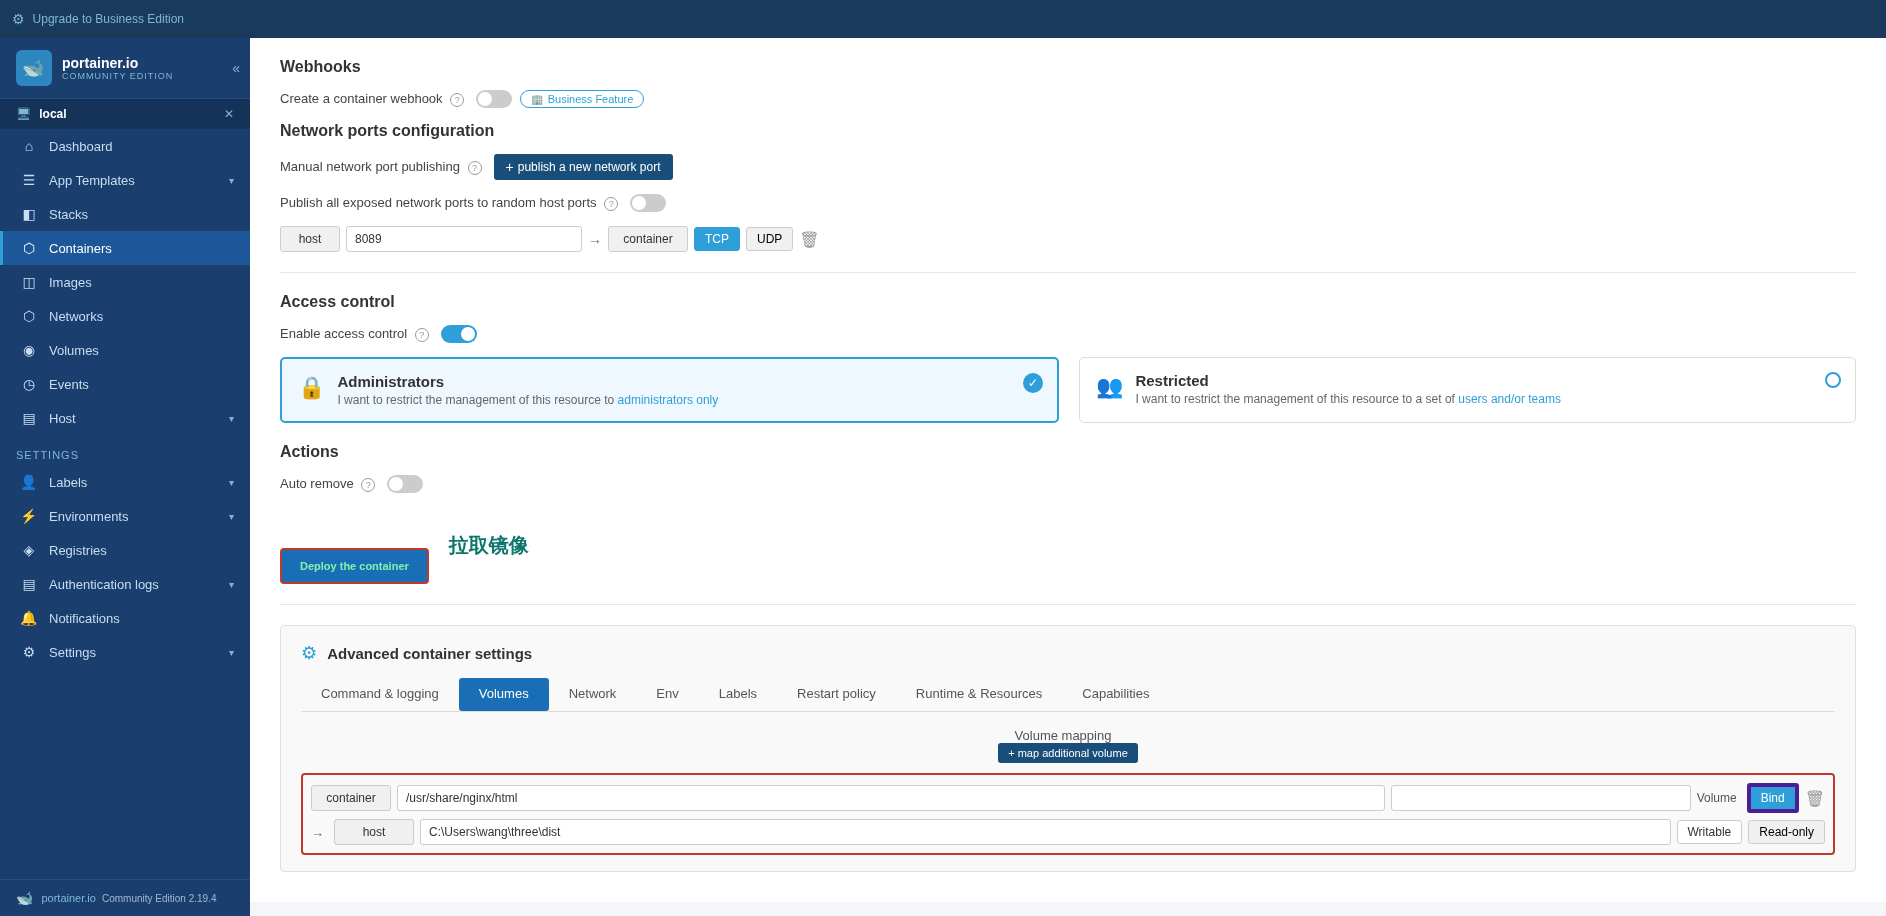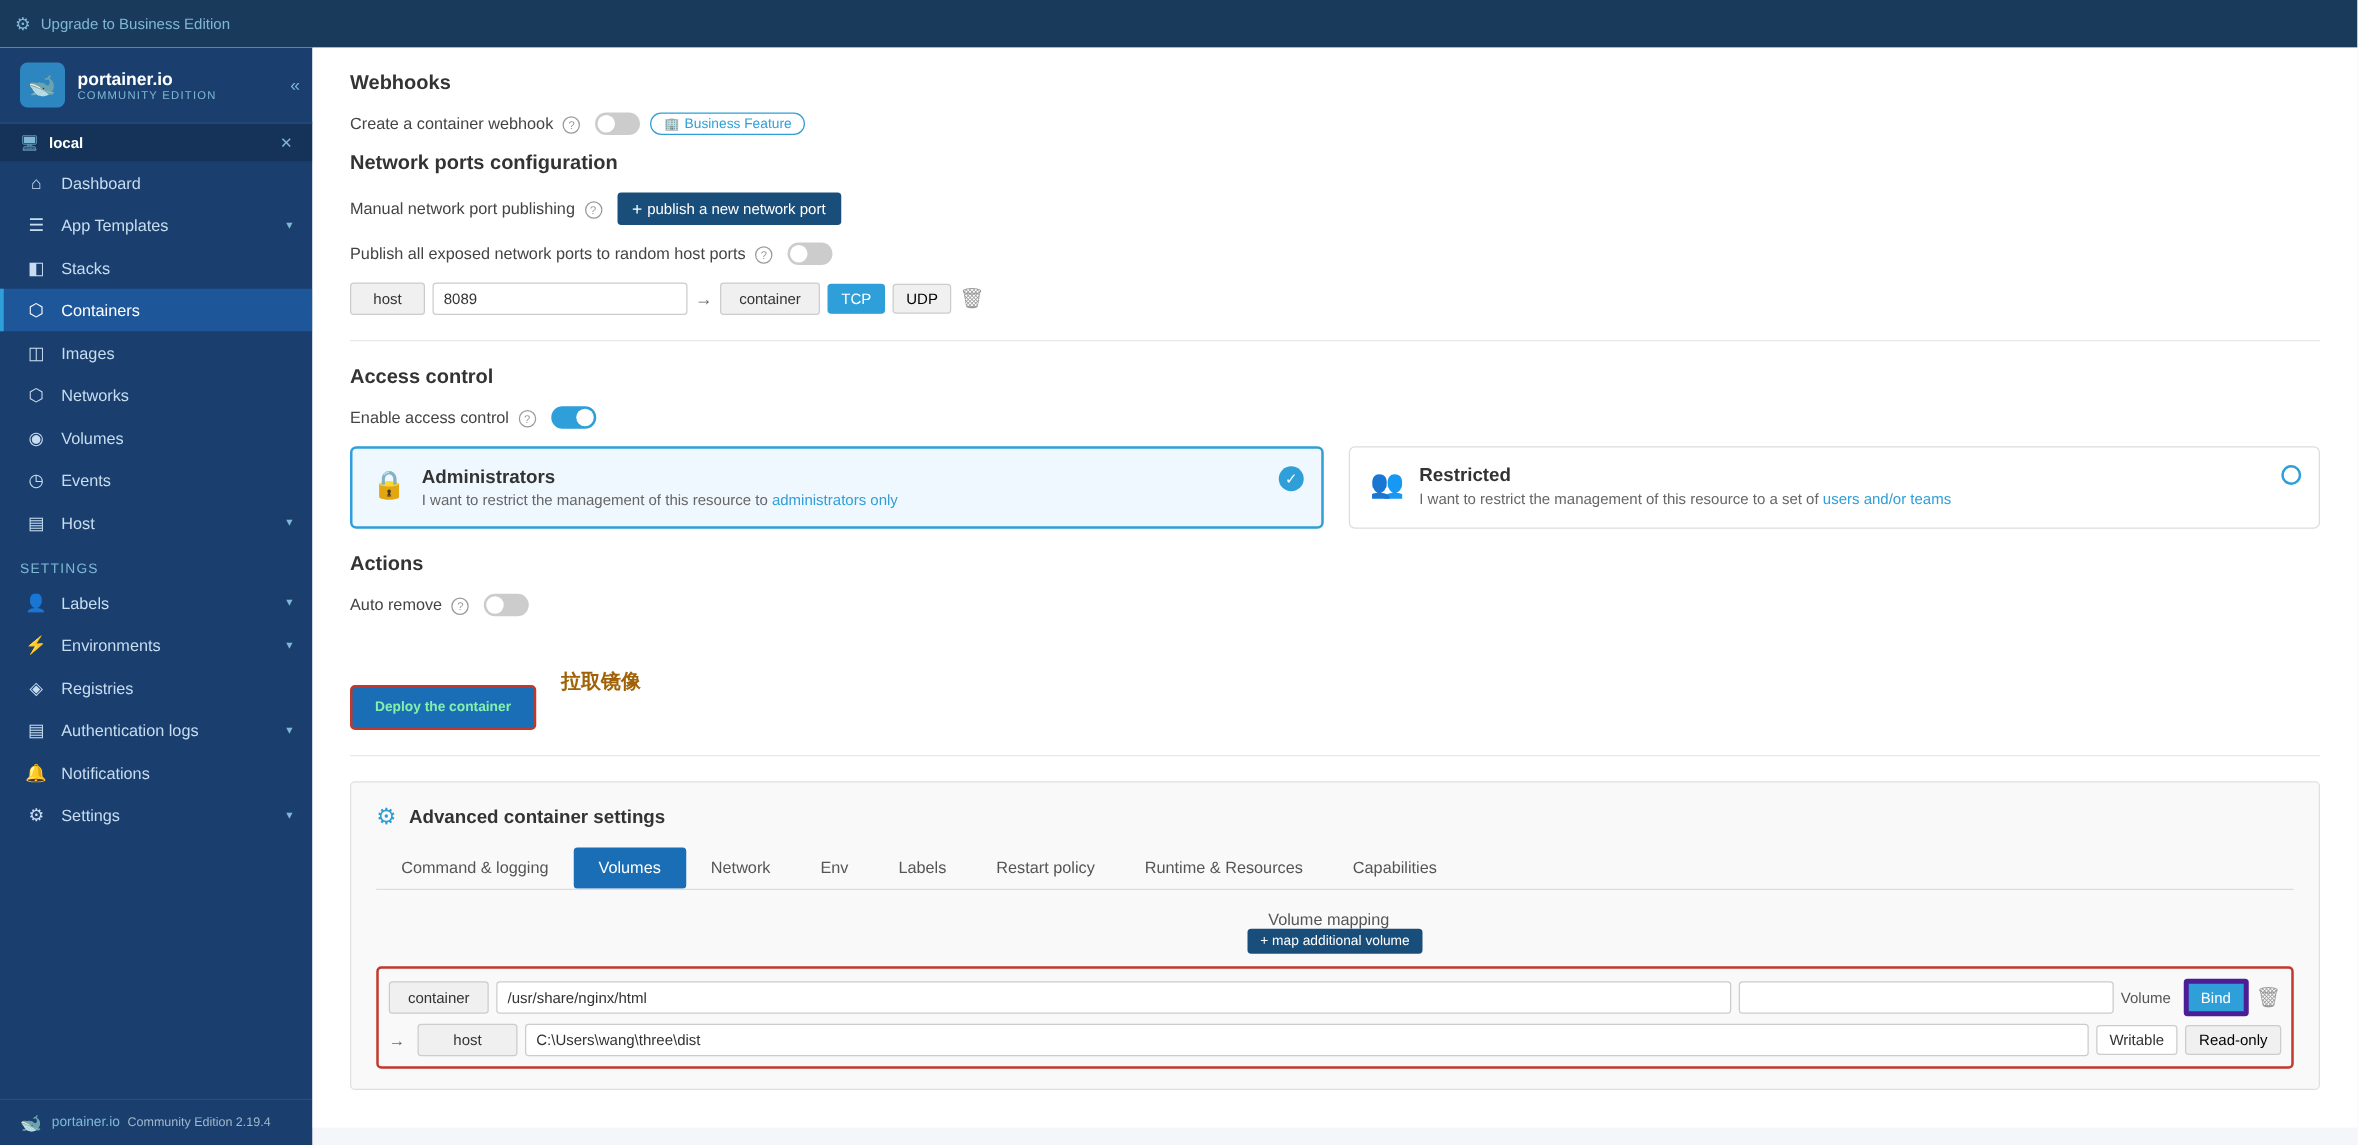--- a/index.html
+++ b/index.html
@@ -159,21 +159,21 @@
 
     
     .port-row {
       display: flex; align-items: center; margin-bottom: 8px; gap: 6px;
     }
     .port-input {
       border: 1px solid #ccc; border-radius: 3px; padding: 5px 8px;
       font-size: 12px; background: #fff; color: #333;
     }
     .port-input.host-label { background: #f0f0f0; width: 60px; text-align: center; }
-    .port-input.host-val { width: 204px; }
+    .port-input.host-val { width: 236px; }
     .port-input.cont-label { background: #f0f0f0; width: 80px; text-align: center; }
     .port-input.cont-val { width: 400px; }
     .arrow-icon { color: #666; font-size: 14px; }
     .btn-proto {
       padding: 4px 10px; border: 1px solid #ccc; background: #f0f0f0;
       border-radius: 3px; cursor: pointer; font-size: 12px;
     }
     .btn-proto.active { background: #2e9fd8; color: #fff; border-color: #2e9fd8; }
     .btn-delete { background: none; border: none; cursor: pointer; color: #999; font-size: 16px; }
 
@@ -209,21 +209,21 @@
     }
 
     
     .actions-section { margin-top: 20px; }
     .deploy-area { display: flex; align-items: center; gap: 20px; margin-top: 10px; }
     .btn-deploy {
       background: #1a6eb5; color: #86efac; border: 2px solid #c0392b;
       border-radius: 4px; padding: 10px 18px; cursor: pointer;
       font-size: 11px; font-weight: bold; margin-top: 41px;
     }
-    .deploy-hint { color: #a16207; font-size: 16px; font-weight: bold; }
+    .deploy-hint { color: #0f766e; font-size: 20px; font-weight: bold; }
 
     
     .section-divider { border: none; border-top: 1px solid #e8e8e8; margin: 20px 0; }
 
     
     .advanced-section {
       background: #f9f9f9; border: 1px solid #e0e0e0; border-radius: 4px;
       padding: 16px 20px;
     }
     .advanced-header {

